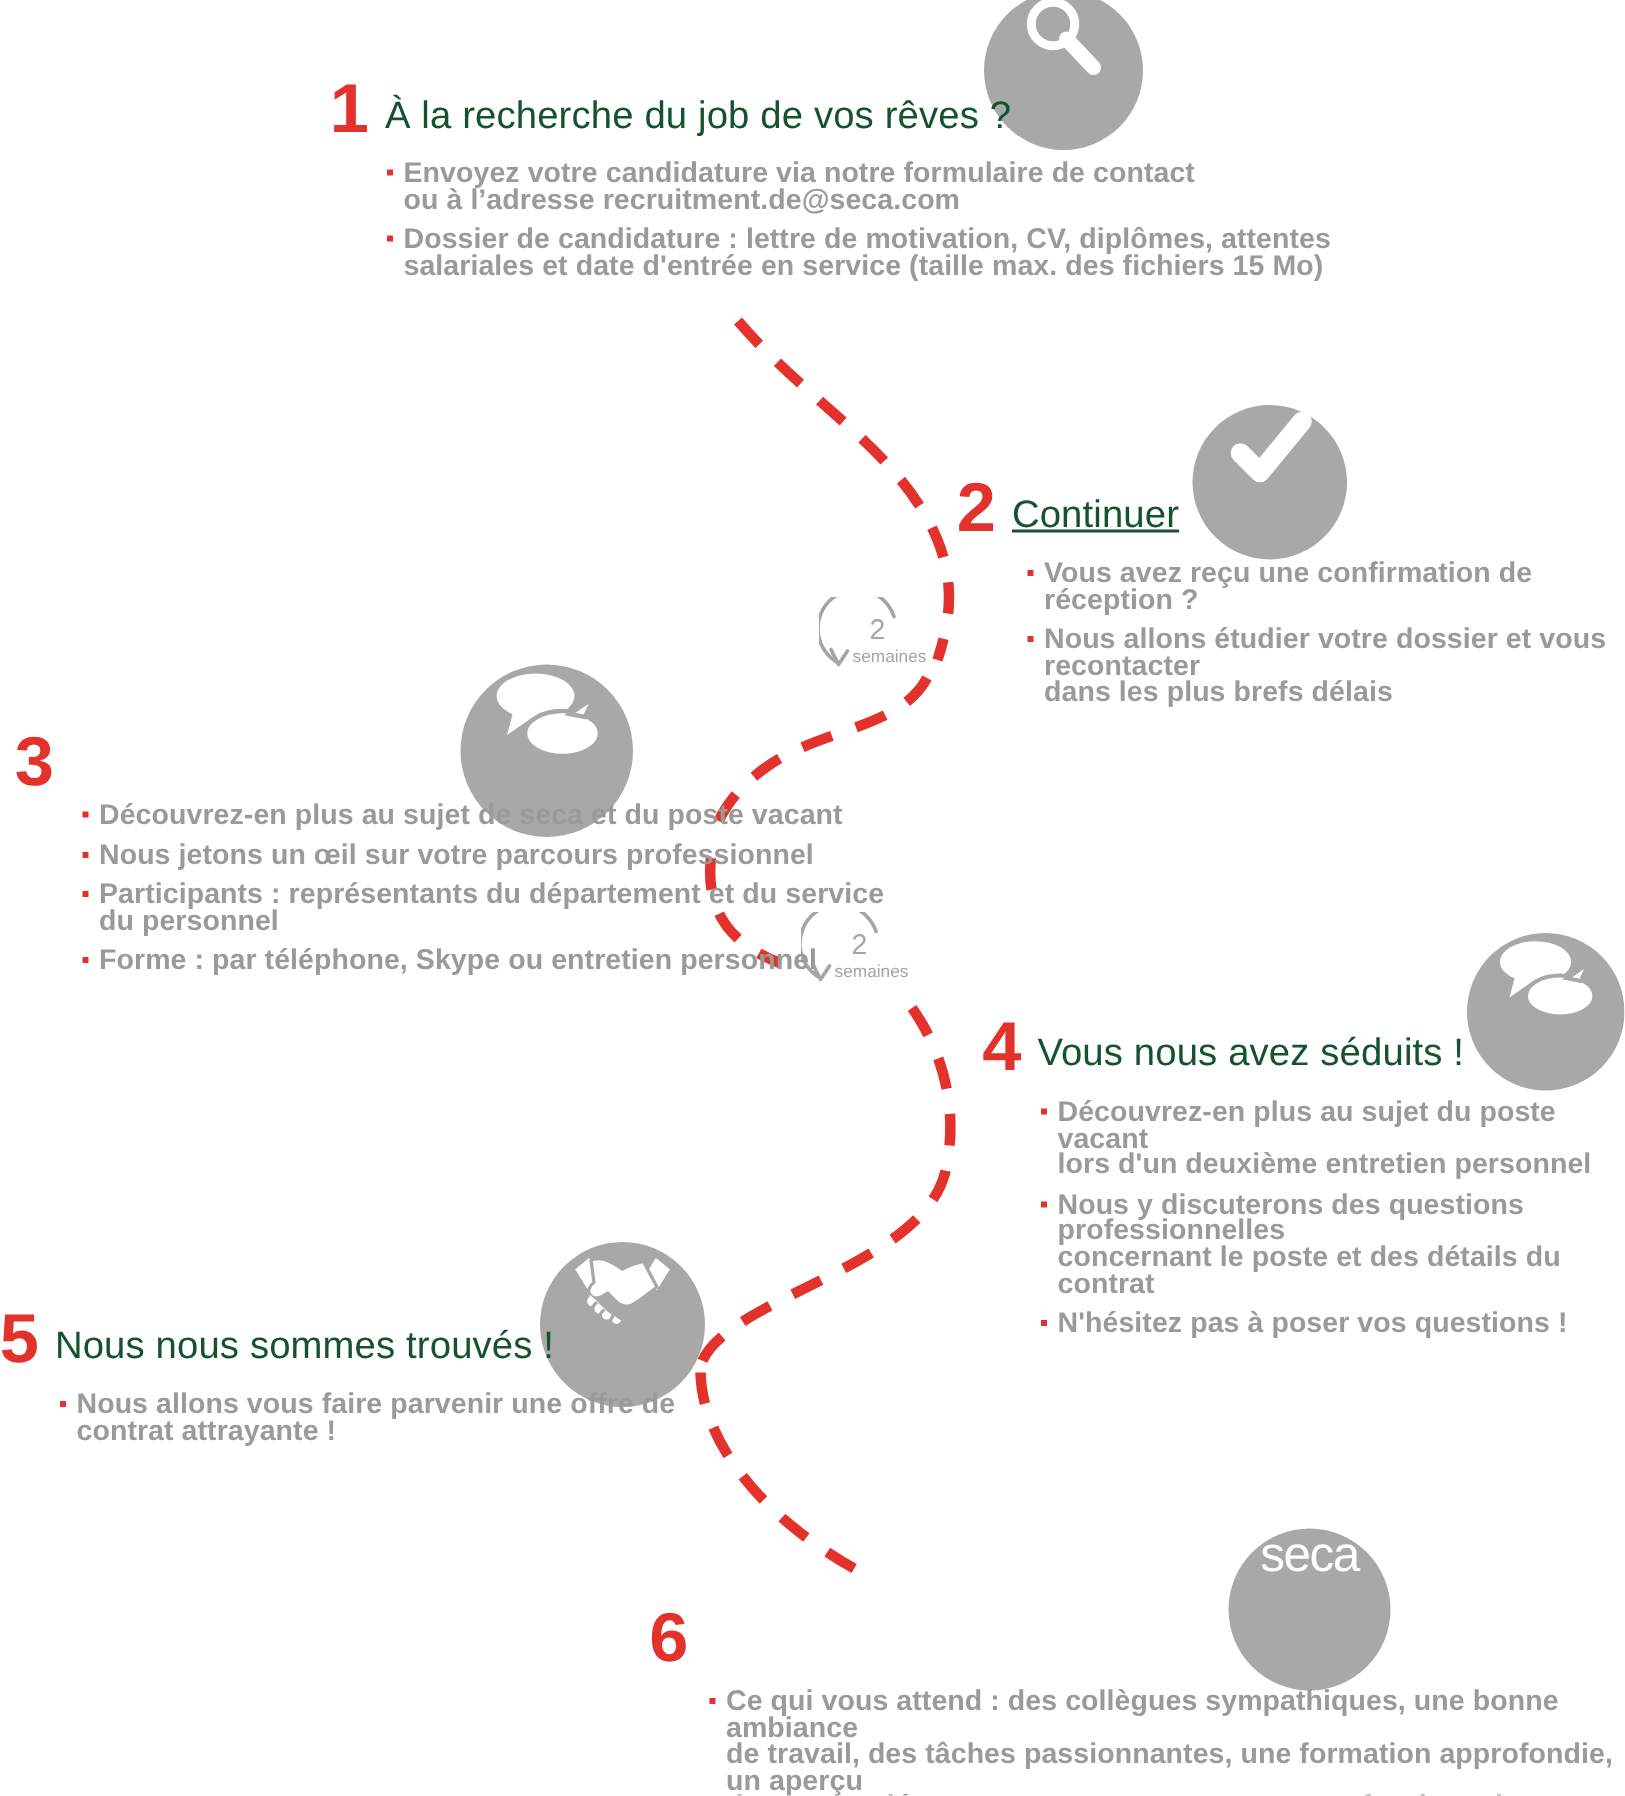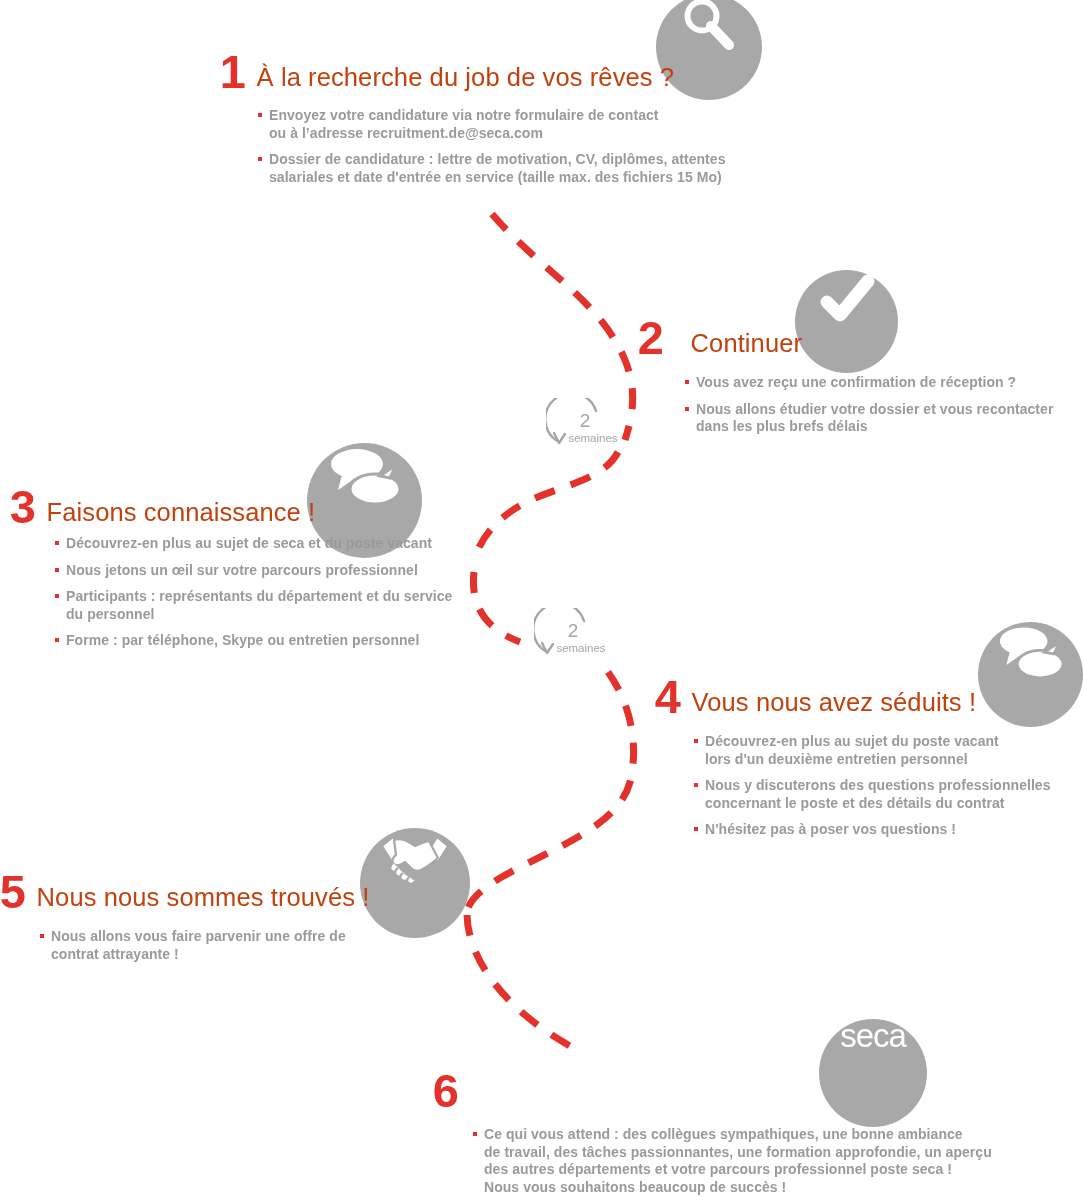--- a/index.html
+++ b/index.html
@@ -18,33 +18,33 @@
   .step-num{
     color:#E3322B;
     font-weight:bold;
     font-size:46px;
     line-height:40px;
     letter-spacing:-1px;
     font-family:"Liberation Sans","DejaVu Sans",sans-serif;
     transform:scaleX(1.02);
   }
   .step-title{
-    color:#c2410c;
+    color:#14532d;
     font-size:25.5px;
     font-weight:normal;
     line-height:30px;
     white-space:nowrap;
     letter-spacing:.1px;
   }
   .bullets{list-style:none;margin:0;padding:0;}
   .bullets li{
     position:relative;
     color:#9A9A9A;
     font-weight:bold;
-    font-size:14px;
+    font-size:19px;
     line-height:17.6px;
     padding-left:11px;
     margin-bottom:9px;
     white-space:pre-line;
     letter-spacing:.05px;
   }
   .bullets li::before{
     content:"";
     position:absolute;left:0;top:6px;
     width:4px;height:4px;background:#E3322B;
@@ -71,21 +71,21 @@
     position:absolute;left:16px;right:0;top:34px;text-align:center;
     color:#A5A5A5;font-size:11.5px;line-height:13px;
   }
 
   
   #step1{left:220px;top:52px;}
   #step1 .step-title{margin-left:12px;}
   #step1 .bullets{margin-top:15px;margin-left:38px;}
 
   #step2{left:638px;top:318px;}
-  #step2 .step-title{margin-left:28px;}
+  #step2 .step-title{margin-left:12px;text-decoration:underline;}
   #step2 .bullets{margin-top:16px;margin-left:47px;}
 
   #step3{left:10px;top:487px;}
   #step3 .step-title{margin-left:12px;}
   #step3 .bullets{margin-top:8px;margin-left:45px;}
 
   #step4{left:655px;top:677px;}
   #step4 .step-title{margin-left:12px;}
   #step4 .bullets{margin-top:16px;margin-left:39px;}
 
@@ -205,21 +205,20 @@
     <ul class="bullets">
       <li>Vous avez reçu une confirmation de réception ?</li>
       <li>Nous allons étudier votre dossier et vous recontacter
 dans les plus brefs délais</li>
     </ul>
   </div>
 
   <div class="step" id="step3">
     <div class="step-head">
       <span class="step-num">3</span>
-      <span class="step-title">Faisons connaissance !</span>
     </div>
     <ul class="bullets">
       <li>Découvrez-en plus au sujet de seca et du poste vacant</li>
       <li>Nous jetons un œil sur votre parcours professionnel</li>
       <li>Participants : représentants du département et du service
 du personnel</li>
       <li>Forme : par téléphone, Skype ou entretien personnel</li>
     </ul>
   </div>
 

